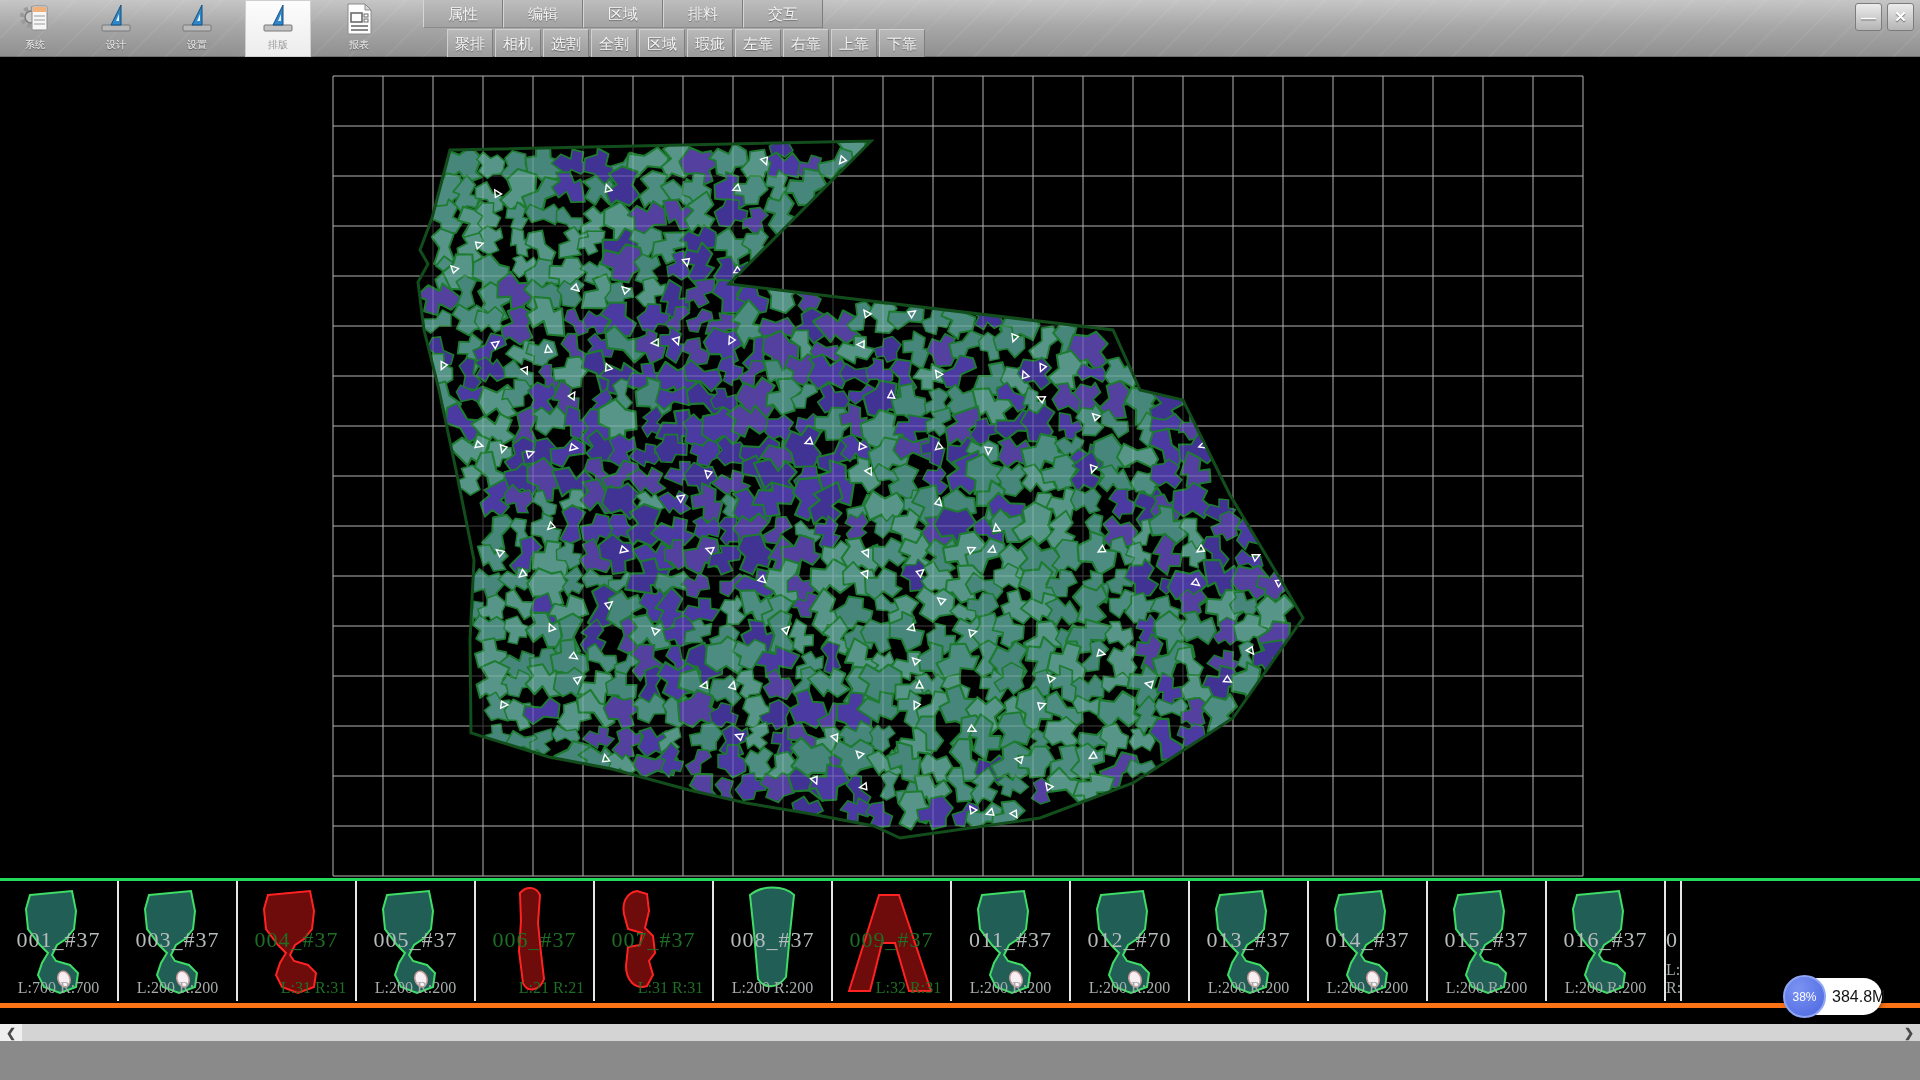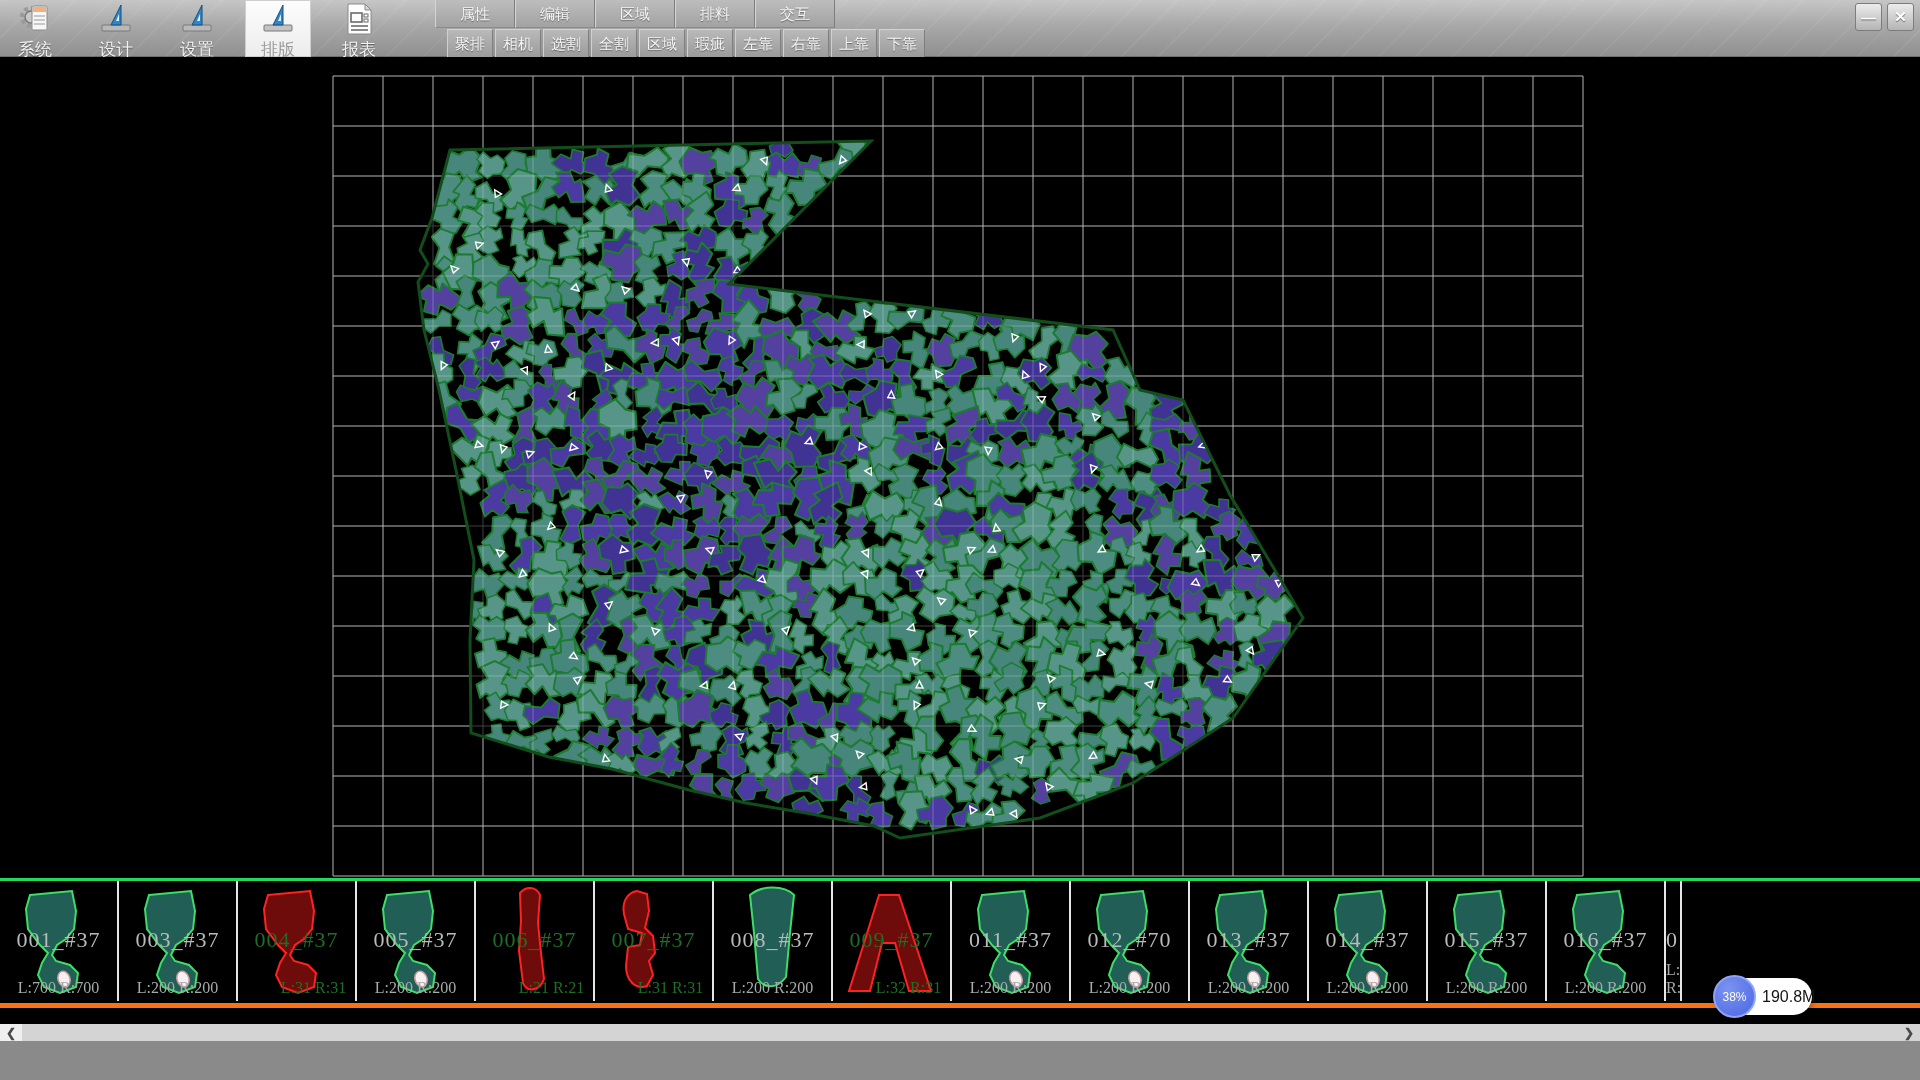--- a/index.html
+++ b/index.html
@@ -10,24 +10,24 @@
   #toolbar{position:absolute;left:0;top:0;width:1920px;height:57px;
     background:linear-gradient(#c6c6c6,#a8a8a8 45%,#8f8f8f);
     box-shadow:inset 0 -1px 0 #6e6e6e;}
   #toolbar .streaks{position:absolute;inset:0;
     background:repeating-linear-gradient(135deg,rgba(255,255,255,.05) 0 2px,transparent 2px 26px);}
   #launcher{position:absolute;left:2px;top:0;height:57px;display:flex;}
   .launch-btn{width:66px;height:57px;margin-right:15px;display:flex;flex-direction:column;
     align-items:center;justify-content:flex-start;cursor:pointer;}
   .launch-btn.active{background:linear-gradient(#fdfdfd,#ececec);box-shadow:0 0 0 1px #cfcfcf inset;}
   .launch-btn .ic{width:38px;height:36px;margin-top:1px;display:flex;align-items:center;justify-content:center;}
-  .launch-btn .lb{font-size:17px;color:#f2f2f2;text-shadow:0 1px 1px rgba(0,0,0,.45);margin-top:1px;}
+  .launch-btn .lb{font-size:10px;color:#f2f2f2;text-shadow:0 1px 1px rgba(0,0,0,.45);margin-top:1px;}
   .launch-btn.active .lb{color:#9a9a9a;text-shadow:none;}
 
-  #menu-tabs{position:absolute;left:435px;top:0;height:28px;display:flex;}
+  #menu-tabs{position:absolute;left:423px;top:0;height:28px;display:flex;}
   .mtab{width:78px;height:27px;line-height:27px;text-align:center;font-size:15px;color:#f4f4f4;
     text-shadow:0 1px 1px rgba(0,0,0,.4);background:linear-gradient(#bdbdbd,#a2a2a2);
     border-left:1px solid #d5d5d5;border-right:1px solid #7d7d7d;border-bottom:1px solid #8a8a8a;cursor:pointer;}
   #tool-row{position:absolute;left:423px;top:29px;height:28px;display:flex;padding-left:24px;}
   .tbtn{width:44px;height:27px;line-height:27px;margin-right:2px;text-align:center;font-size:15px;
     color:#f4f4f4;text-shadow:0 1px 1px rgba(0,0,0,.4);
     background:linear-gradient(#b9b9b9,#9b9b9b);
     border:1px solid #7e7e7e;border-top-color:#d2d2d2;border-left-color:#cfcfcf;cursor:pointer;}
 
   #win-controls{position:absolute;right:6px;top:3px;display:flex;gap:5px;}
@@ -47,21 +47,21 @@
     overflow:hidden;cursor:pointer;}
   .cell svg{position:absolute;left:0;top:0;}
   .cell .cl{position:absolute;left:0;top:46px;width:100%;text-align:center;
     font-family:"Liberation Serif",serif;font-size:22px;letter-spacing:1px;}
   .cell .lr{position:absolute;left:0;bottom:4px;width:100%;text-align:center;
     font-family:"Liberation Serif",serif;font-size:16px;}
   .cell.graytxt .cl{color:#b6bbbb;} .cell.graytxt .lr{color:#a6abab;}
   .cell.greentxt .cl{color:#1e6f25;} .cell.greentxt .lr{color:#1e6f25;margin-left:17px;}
 
   
-  #pill{position:absolute;left:1716px;top:978px;width:96px;height:37px;background:#fff;
+  #pill{position:absolute;left:1786px;top:978px;width:96px;height:37px;background:#fff;
     border-radius:19px;box-shadow:0 2px 6px rgba(0,0,0,.45);}
   #pill .pct{position:absolute;left:-3px;top:-3px;width:43px;height:43px;border-radius:50%;
     background:radial-gradient(circle at 35% 30%,#7b93f2,#4a66e0);border:2px solid #8ea4f4;
     box-sizing:border-box;display:flex;align-items:center;justify-content:center;
     color:#fff;font-size:12px;}
   #pill .mem{position:absolute;left:46px;top:0;height:37px;line-height:37px;font-size:16px;color:#141414;}
 
   
   #hscroll{position:absolute;left:0;top:1024px;width:1920px;height:17px;background:#d4d4d4;}
   .sc-btn{position:absolute;top:0;width:22px;height:17px;background:#efefef;color:#4a4a4a;
@@ -1013,21 +1013,21 @@
           <path d="M30,14 L72,10 L76,30 L74,48 L66,58 L57,64 L52,74 L56,80 L70,84 L78,92 L76,106 L60,112 L44,106 L38,94 L42,82 L48,72 L40,64 L28,48 L26,28 Z" fill="#205e56" stroke="#3fdd66" stroke-width="2"></path>
           <ellipse cx="64" cy="98" rx="6" ry="8" transform="rotate(-18 64 98)" fill="#f7eff1" stroke="#c79a9a" stroke-width="1.5"></ellipse>
         </svg>
         <div class="cl">017_#37</div>
         <div class="lr">L:200 R:200</div>
       </div>
     </div>
 
   <div id="pill">
     <div class="pct">38%</div>
-    <div class="mem">190.8M</div>
+    <div class="mem">384.8M</div>
   </div>
 
   <div id="hscroll">
     <div class="sc-btn" id="sc-left">❮</div>
     <div class="sc-btn" id="sc-right">❯</div>
   </div>
   <div id="statusbar"></div>
 </div>
 
 </body></html>

